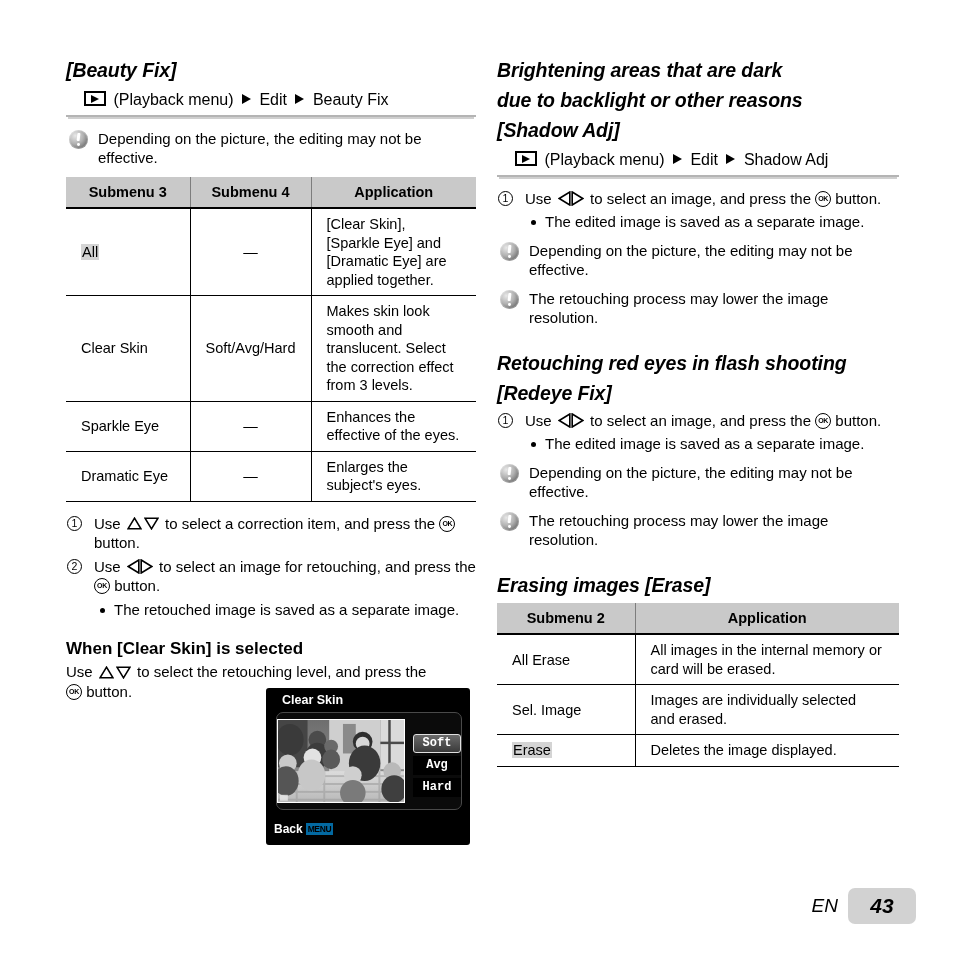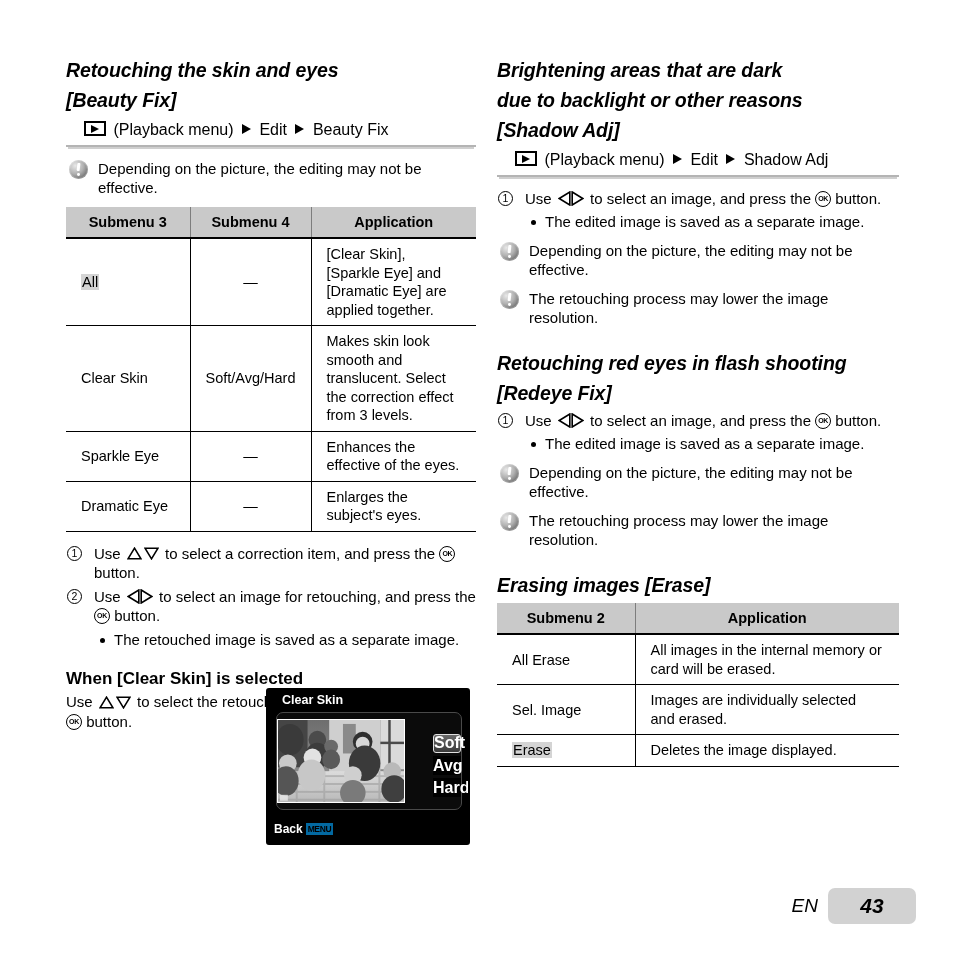--- a/index.html
+++ b/index.html
@@ -242,28 +242,29 @@
     left: 9px; top: 29px;
     width: 128px; height: 84px;
     border: 1px solid #ffffff;
     overflow: hidden;
     background: #555;
   }
   .photo-art { position: absolute; inset: 0; }
   .opt {
     position: absolute;
     right: 7px;
-    width: 28px;
+    width: 48px;
     height: 19px;
-    font-size: 16px;
+    font-size: 12px;
     font-weight: bold;
     color: #fff;
     text-align: center;
     line-height: 19px;
     background: #000;
+    font-family: Liberation Mono, monospace;
   }
   .opt.sel {
     background: linear-gradient(#6a6a6a, #3a3a3a);
     border: 1.5px solid #e0e0e0;
     border-radius: 3px;
     line-height: 16px;
   }
   .opt1 { top: 44px; }
   .opt2 { top: 66px; }
   .opt3 { top: 88px; }
@@ -301,37 +302,36 @@
   }
   .footer .lang {
     font-size: 19px;
     font-style: italic;
     font-weight: normal;
     margin-right: 10px;
   }
   .footer .pgnum {
     background: #d2d2d2;
     border-radius: 7px;
-    width: 88px; height: 36px;
+    width: 68px; height: 36px;
     font-size: 21px;
     font-weight: bold;
     font-style: italic;
     line-height: 36px;
     text-align: center;
   }
 </style>
 </head>
 <body>
 
 <div class="page">
 
   <div class="col col-left">
 
     <div>
-      <div class="h-section">Retouching the skin and eyes</div>
       <div class="h-section">[Beauty Fix]</div>
     </div>
 
     <div class="breadcrumb">
       <span class="ico-play"></span>
       <span class="bc-text">(Playback menu)</span>
       <span class="arrow-r"></span>
       <span class="bc-text">Edit</span>
       <span class="arrow-r"></span>
       <span class="bc-text">Beauty Fix</span>

